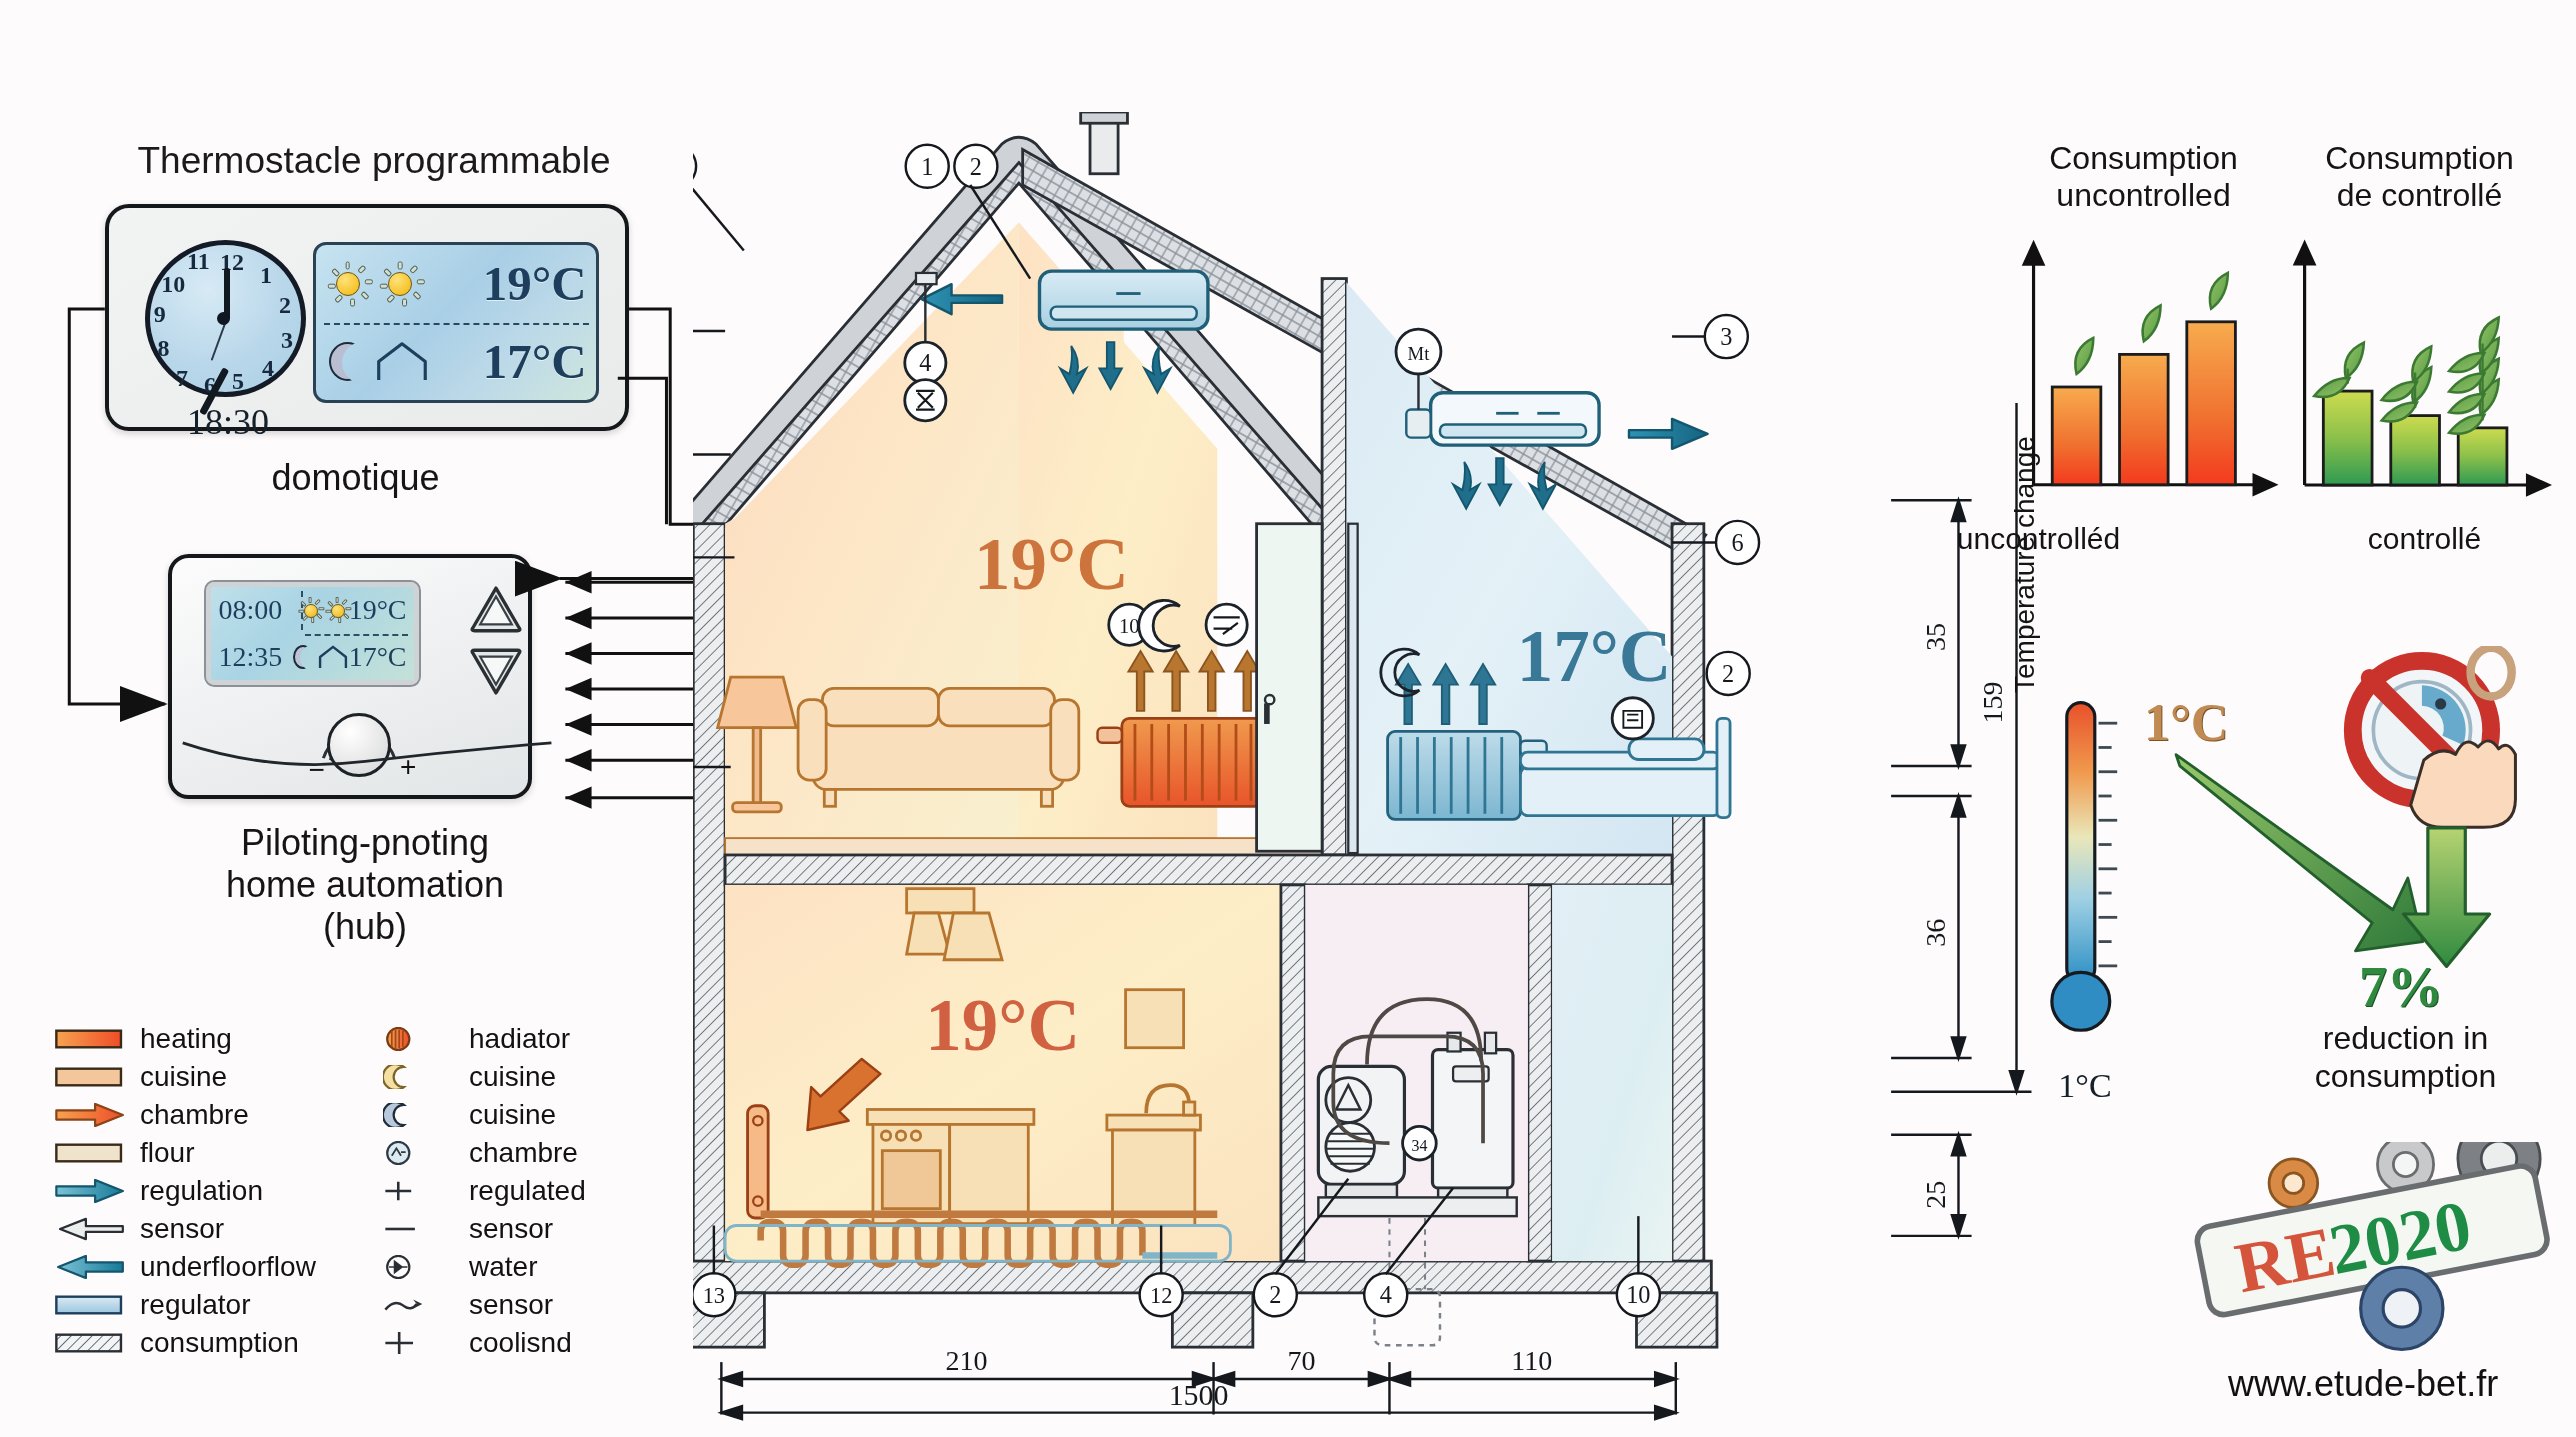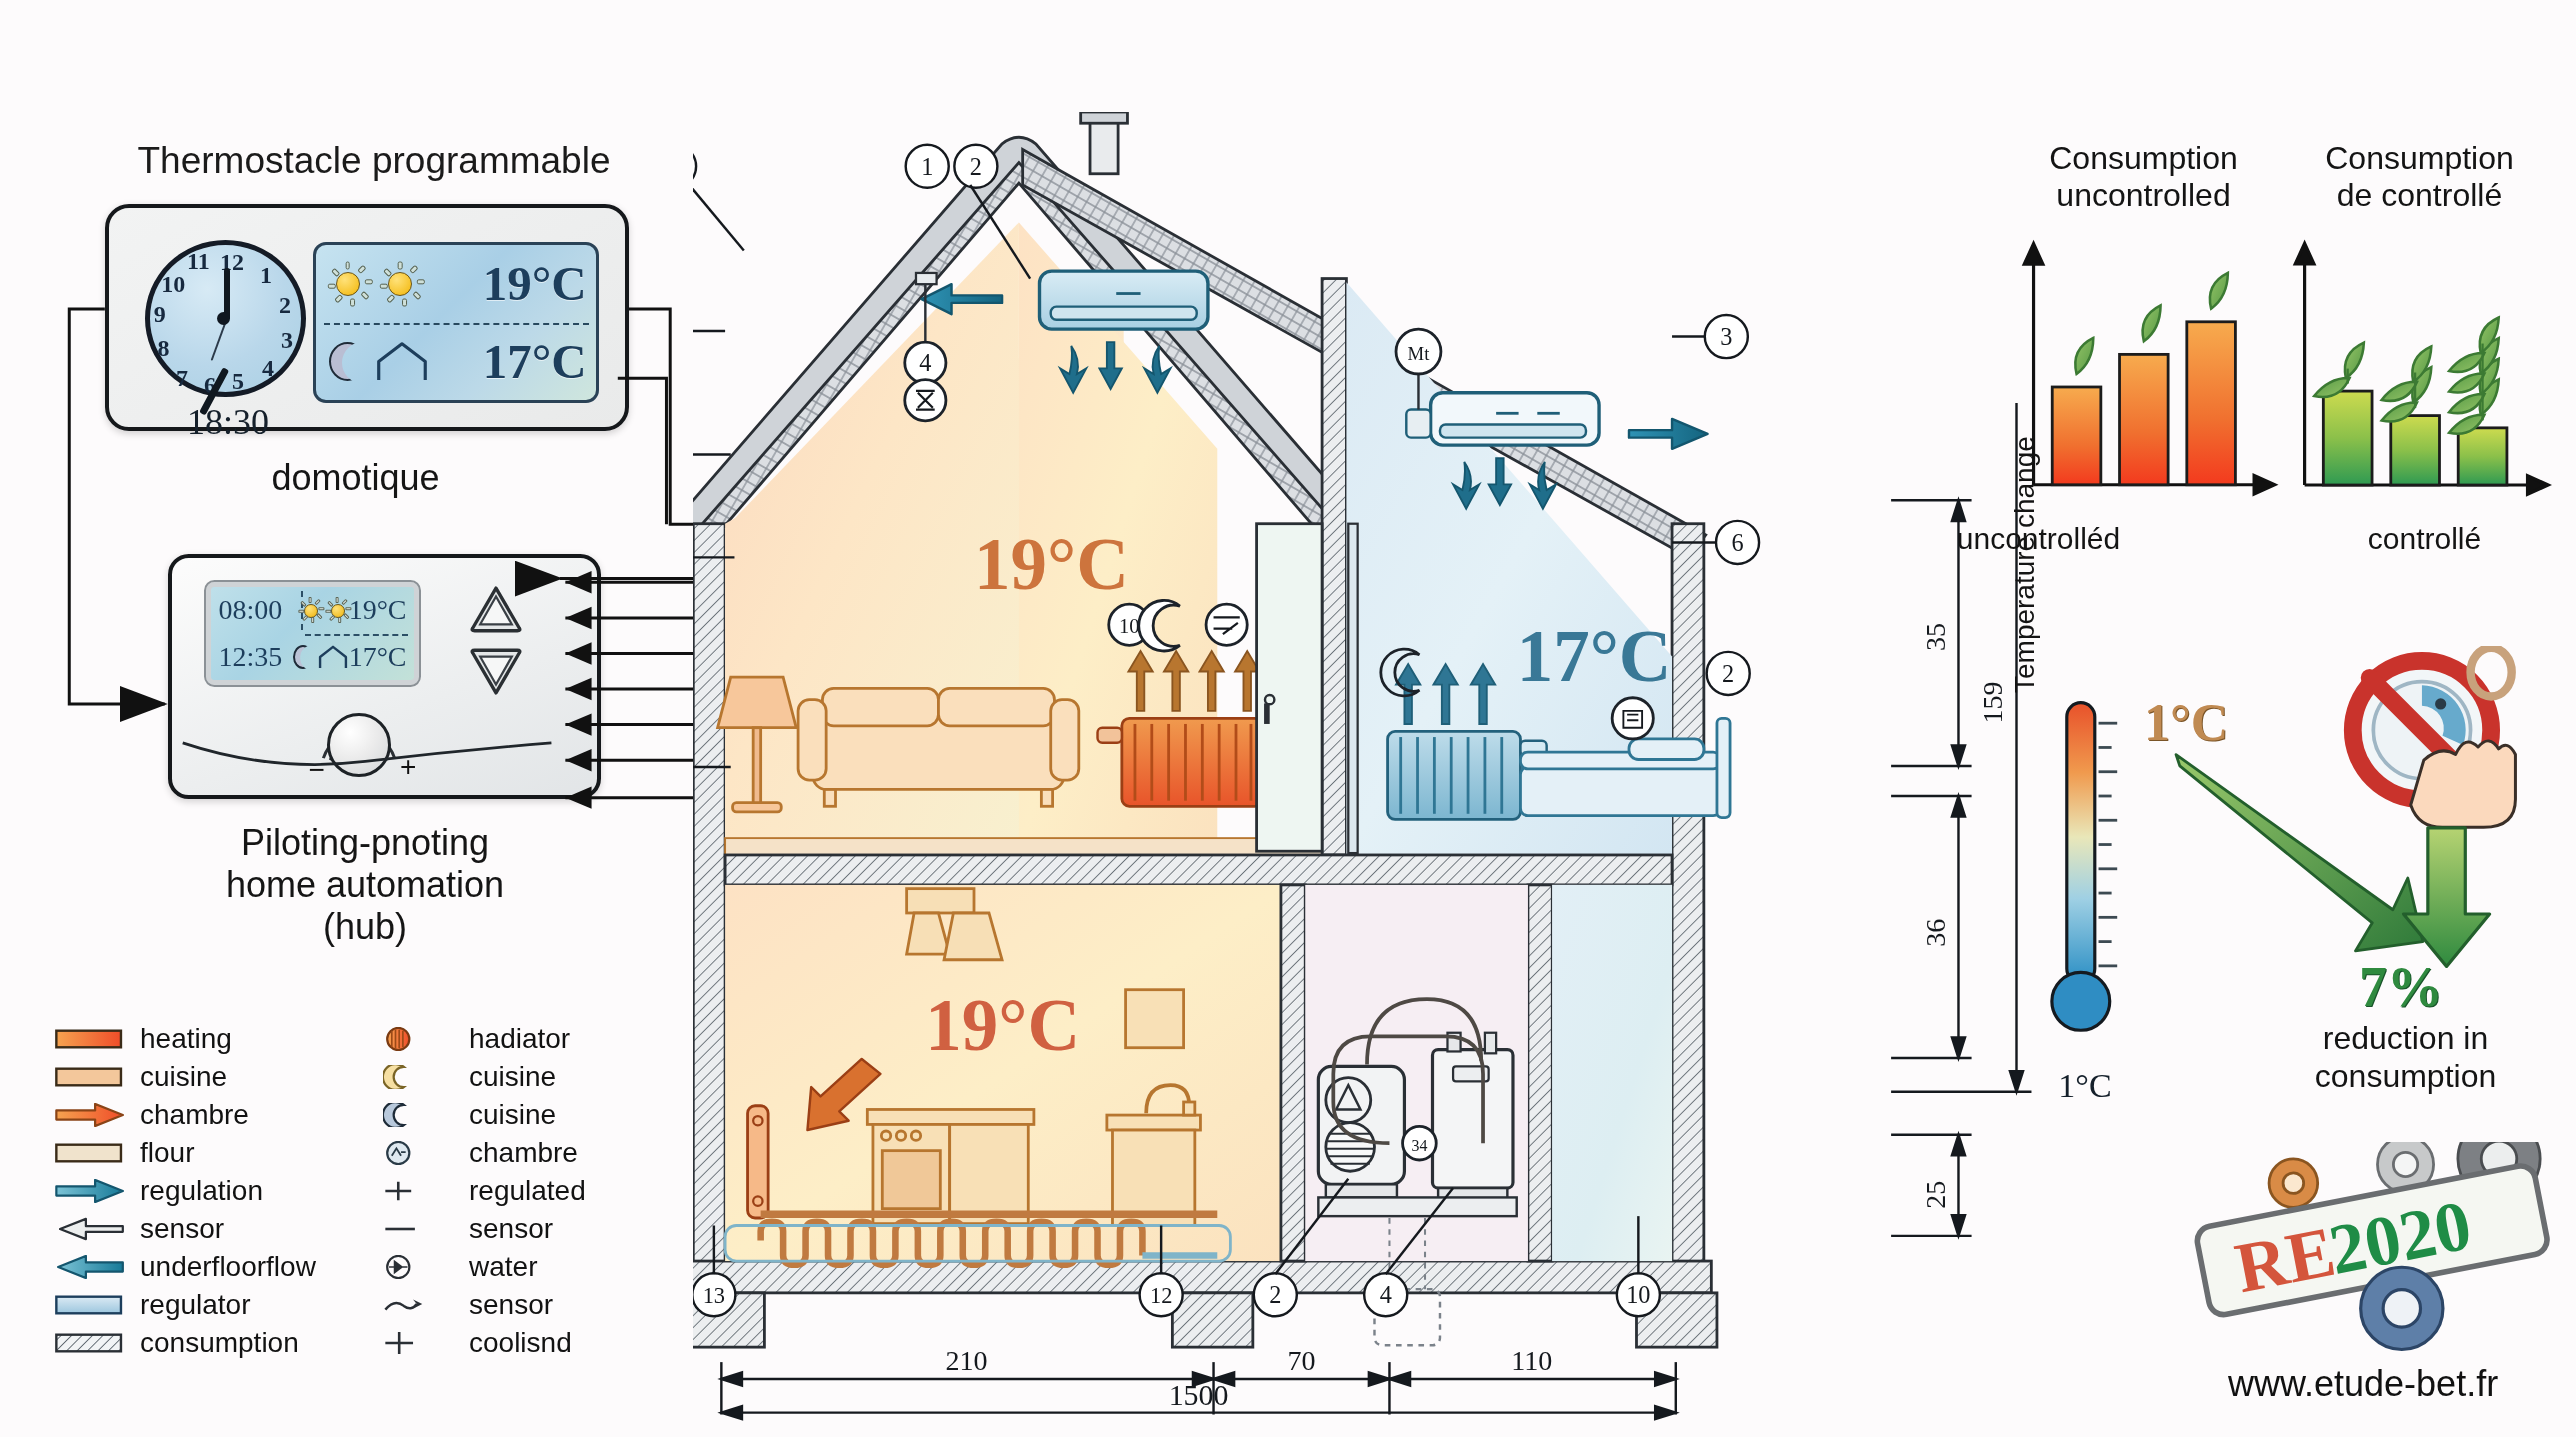--- a/index.html
+++ b/index.html
@@ -58,21 +58,21 @@
   .moon::before { content:""; position:absolute; inset:0; border-radius:50%;
     background:#b9bed3; border:2.8px solid #1e2b38;
     clip-path: path("M 34 0 A 21 21 0 1 0 34 42 A 26 26 0 1 1 34 0 Z"); }
   
   .hico { width:54px; height:41px; margin-left:9.4px; position:relative; }
   .hico svg { position:absolute; inset:0; }
 
   
   #hub-title { left: 112px; top: 457px; width: 487px; text-align:center; font-size:36px; line-height:1.16; color:#151515;}
   #hub {
-    left: 168px; top: 554px; width: 433px; height: 245px;
+    left: 168px; top: 554px; width: 364px; height: 245px;
     background: linear-gradient(160deg,#fcfcfc 0%, #eceeef 60%, #e2e5e7 100%);
     border: 4.7px solid #15181b; border-radius: 20.6px;
     box-shadow: 0 2.8px 7.5px rgba(0,0,0,.16);
   }
   #hub-screen {
     left: 34px; top: 24px; width: 213px; height: 103px;
     border-radius: 8.4px; border: 5.6px solid #cfd3d6; outline:2.8px solid #8b9196;
     background: linear-gradient(135deg,#bfe0ea 0%, #a9d4e4 40%, #c3e1d8 100%);
     overflow:hidden; display:flex; flex-direction:column;
   }

